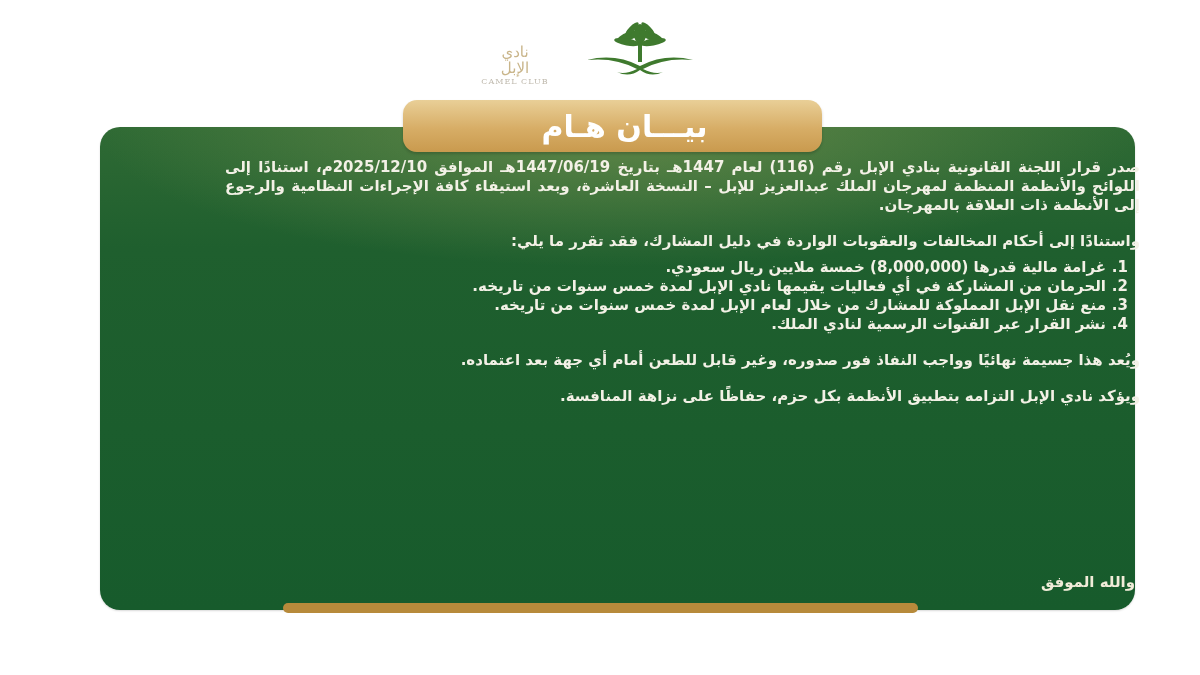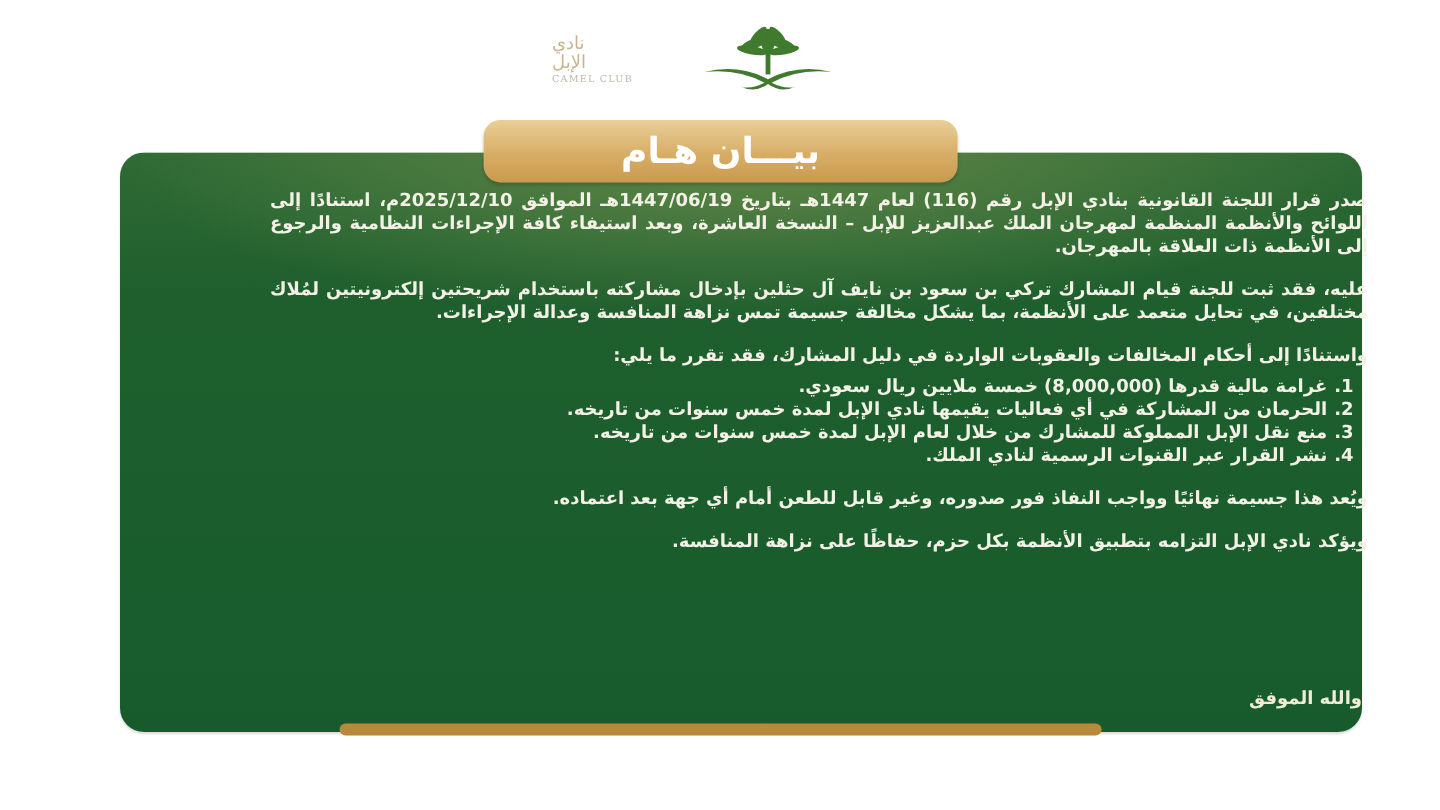--- a/index.html
+++ b/index.html
@@ -24,24 +24,24 @@
     .emblem {
       position: absolute;
       left: 585px;
       top: 20px;
       width: 110px;
       height: 60px;
     }
     .club-logo {
       position: absolute;
       left: 460px;
-      top: 28px;
+      top: 44px;
       width: 110px;
       height: 54px;
-      text-align: left;
+      text-align: center;
       color: #c9b58a;
     }
     .club-logo .ar1 {
       font-family: "DejaVu Serif", serif;
       font-size: 15px;
       line-height: 16px;
       direction: rtl;
       display: block;
     }
     .club-logo .ar2 {
@@ -77,20 +77,21 @@
       top: 100px;
       width: 395px;
       height: 52px;
       border-radius: 14px;
       background: linear-gradient(180deg, #e9cf97 0%, #d7ad66 55%, #c99a4e 100%);
       box-shadow: 0 2px 3px rgba(0,0,0,0.18);
       display: flex;
       align-items: center;
       justify-content: center;
       z-index: 2;
+      padding-left: 24px;
     }
     .title-pill span {
       color: #ffffff;
       font-family: "DejaVu Sans", sans-serif;
       font-weight: bold;
       font-size: 30px;
       letter-spacing: 2px;
       direction: rtl;
     }
     .content {
@@ -177,21 +178,20 @@
 </div>
 
 <div class="title-pill">
   <span>بيـــان هـام</span>
 </div>
 
 <div class="card"></div>
 
 <div class="content">
   <p class="para">صدر قرار اللجنة القانونية بنادي الإبل رقم (116) لعام 1447هـ بتاريخ 1447/06/19هـ الموافق 2025/12/10م، استنادًا إلى اللوائح والأنظمة المنظمة لمهرجان الملك عبدالعزيز للإبل – النسخة العاشرة، وبعد استيفاء كافة الإجراءات النظامية والرجوع إلى الأنظمة ذات العلاقة بالمهرجان.</p>
-  <p class="para">عليه، فقد ثبت للجنة قيام المشارك تركي بن سعود بن نايف آل حثلين بإدخال مشاركته باستخدام شريحتين إلكترونيتين لمُلاك مختلفين، في تحايل متعمد على الأنظمة، بما يشكل مخالفة جسيمة تمس نزاهة المنافسة وعدالة الإجراءات.</p>
   <p class="para tight">واستنادًا إلى أحكام المخالفات والعقوبات الواردة في دليل المشارك، فقد تقرر ما يلي:</p>
   <ul class="list">
     <li><span class="num">1.</span><span>غرامة مالية قدرها (8,000,000) خمسة ملايين ريال سعودي.</span></li>
     <li><span class="num">2.</span><span>الحرمان من المشاركة في أي فعاليات يقيمها نادي الإبل لمدة خمس سنوات من تاريخه.</span></li>
     <li><span class="num">3.</span><span>منع نقل الإبل المملوكة للمشارك من خلال لعام الإبل لمدة خمس سنوات من تاريخه.</span></li>
     <li><span class="num">4.</span><span>نشر القرار عبر القنوات الرسمية لنادي الملك.</span></li>
   </ul>
   <p class="para">ويُعد هذا جسيمة نهائيًا وواجب النفاذ فور صدوره، وغير قابل للطعن أمام أي جهة بعد اعتماده.</p>
   <p class="para">ويؤكد نادي الإبل التزامه بتطبيق الأنظمة بكل حزم، حفاظًا على نزاهة المنافسة.</p>
 </div>

